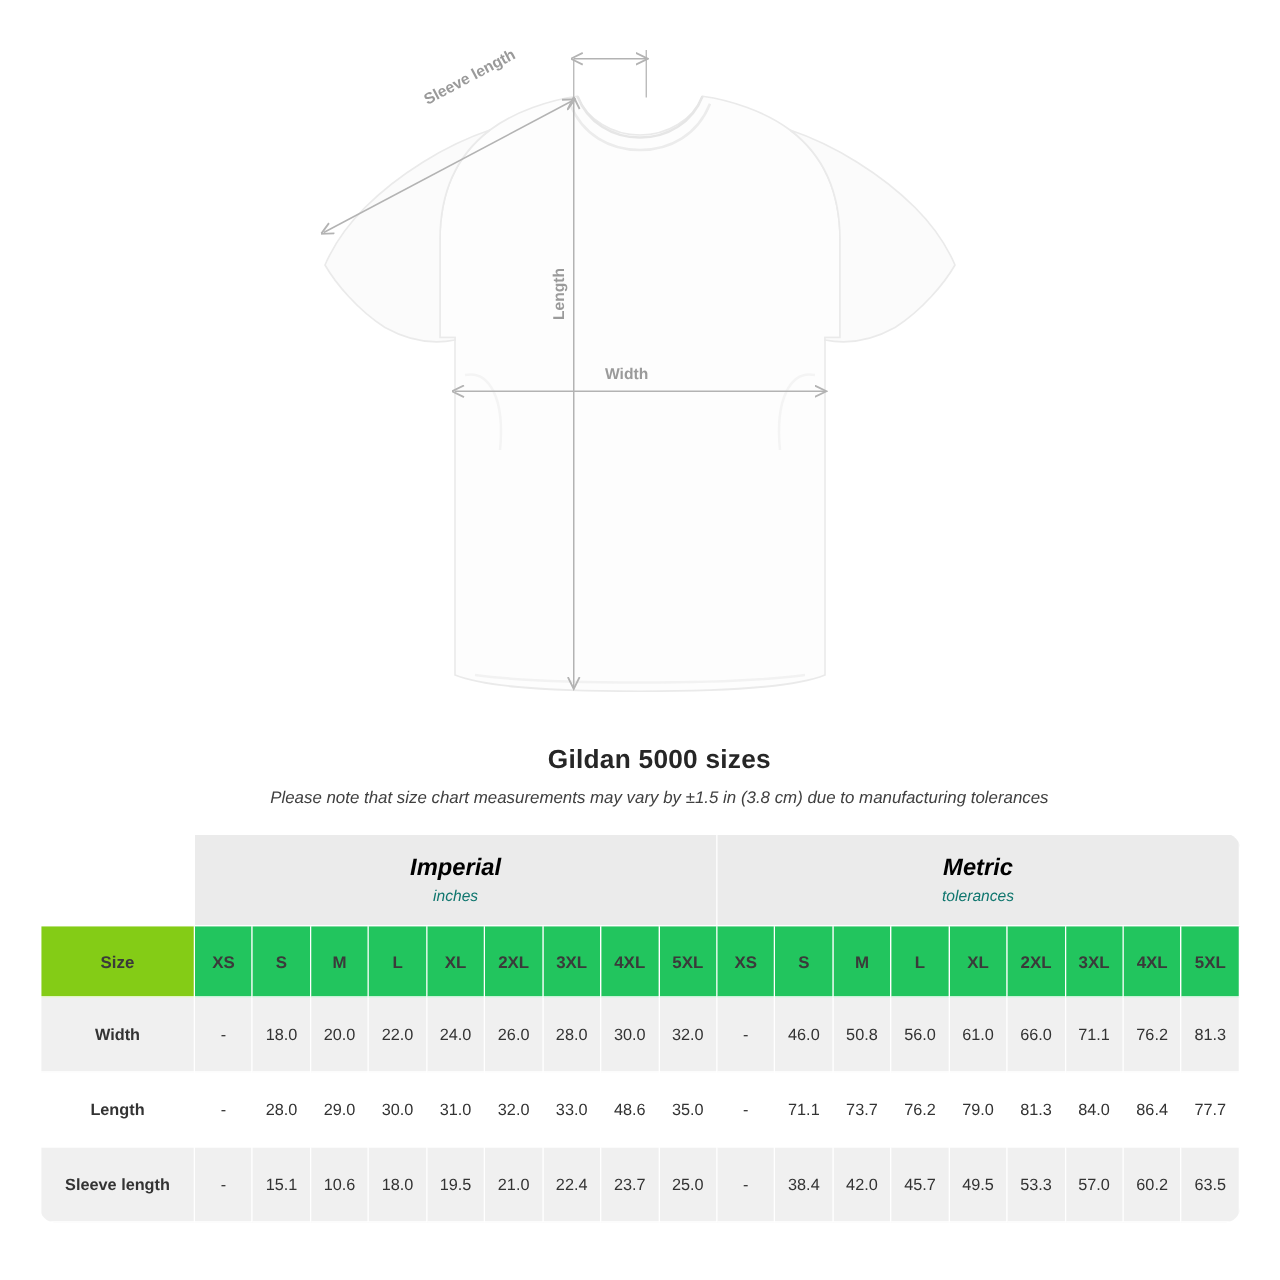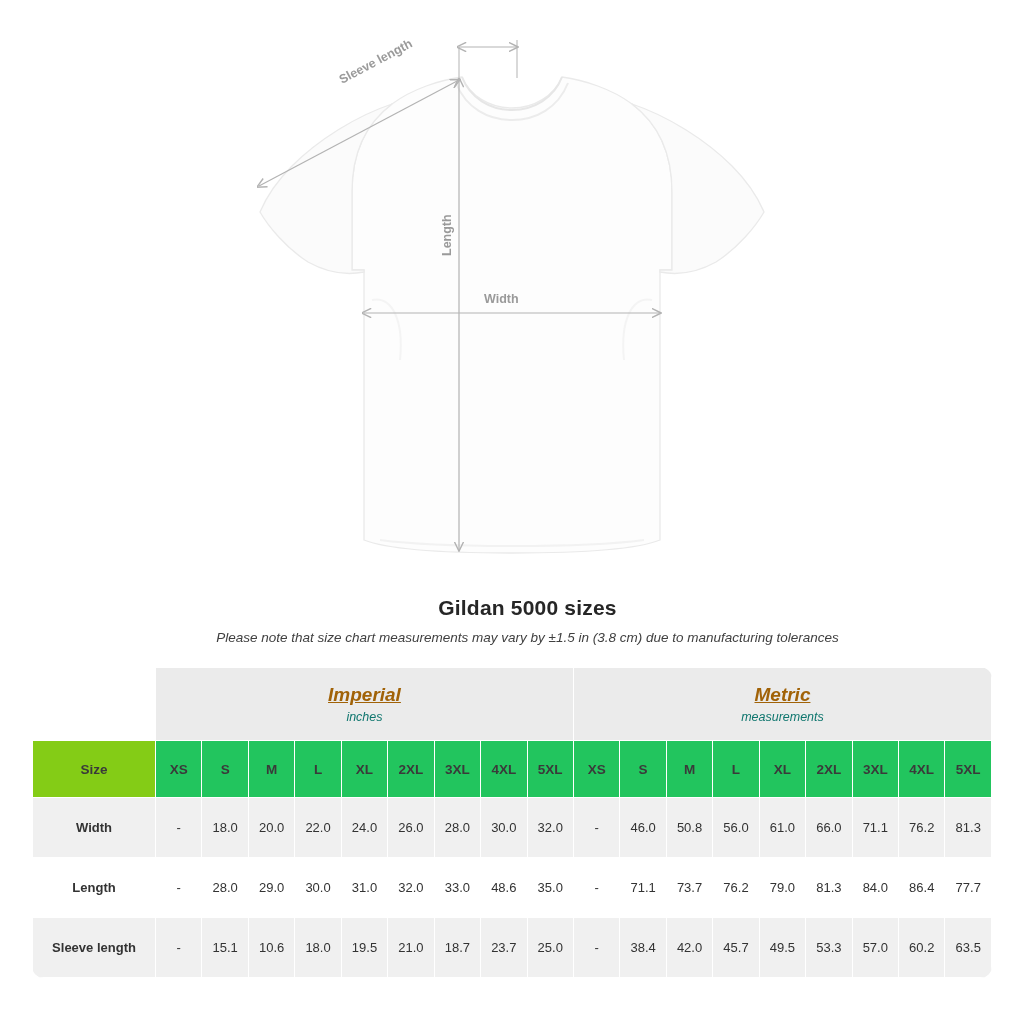--- a/index.html
+++ b/index.html
@@ -71,22 +71,21 @@
   }
   .unit-head {
     height: 72px;
     background: #ebebeb;
     border: none;
   }
   .unit-name {
     font-size: 19px;
     font-style: italic;
     font-weight: bold;
-    color: #a16207;
-    text-decoration: underline;
+    color: #000000;
   }
   .unit-sub {
     font-size: 12.5px;
     font-style: italic;
     color: #0f766e;
     margin-top: 4px;
   }
   .corner-cell {
     background: #ffffff;
     border: none;
@@ -209,21 +208,21 @@
     <table class="size-table">
       <tbody>
         <tr>
           <td class="corner-cell first-col"></td>
           <td class="unit-head" colspan="9">
             <div class="unit-name">Imperial</div>
             <div class="unit-sub">inches</div>
           </td>
           <td class="unit-head" colspan="9">
             <div class="unit-name">Metric</div>
-            <div class="unit-sub">measurements</div>
+            <div class="unit-sub">tolerances</div>
           </td>
         </tr>
 
         <tr class="head-row">
           <td class="rowlabel first-col">Size</td>
           <td>XS</td>
           <td>S</td>
           <td>M</td>
           <td>L</td>
           <td>XL</td>
@@ -287,21 +286,21 @@
         </tr>
 
         <tr class="data-row band-a">
           <td class="rowlabel first-col">Sleeve length</td>
           <td>-</td>
           <td>15.1</td>
           <td>10.6</td>
           <td>18.0</td>
           <td>19.5</td>
           <td>21.0</td>
-          <td>18.7</td>
+          <td>22.4</td>
           <td>23.7</td>
           <td>25.0</td>
           <td>-</td>
           <td>38.4</td>
           <td>42.0</td>
           <td>45.7</td>
           <td>49.5</td>
           <td>53.3</td>
           <td>57.0</td>
           <td>60.2</td>

